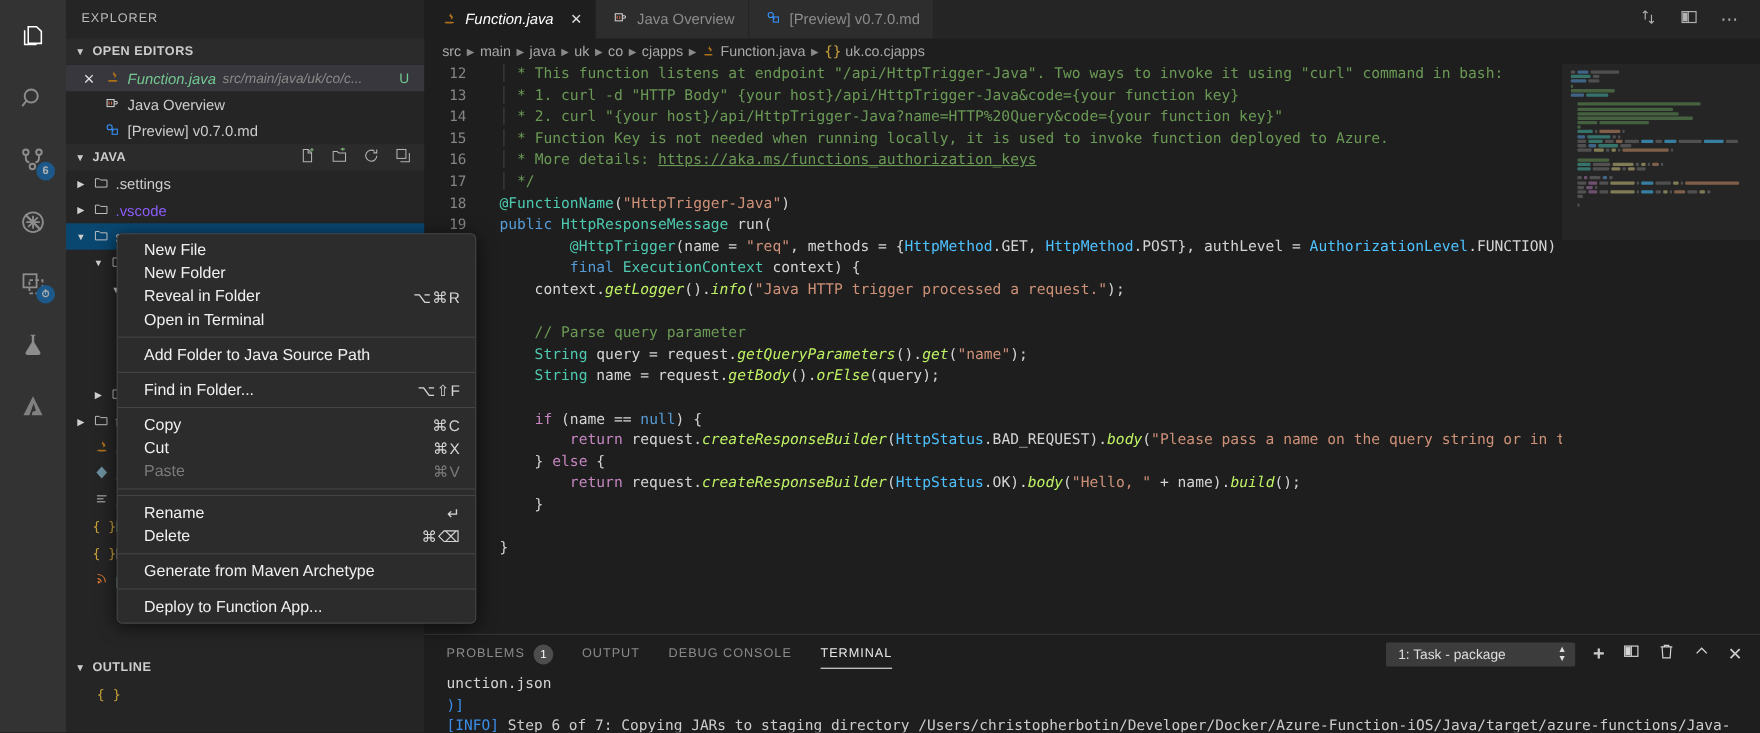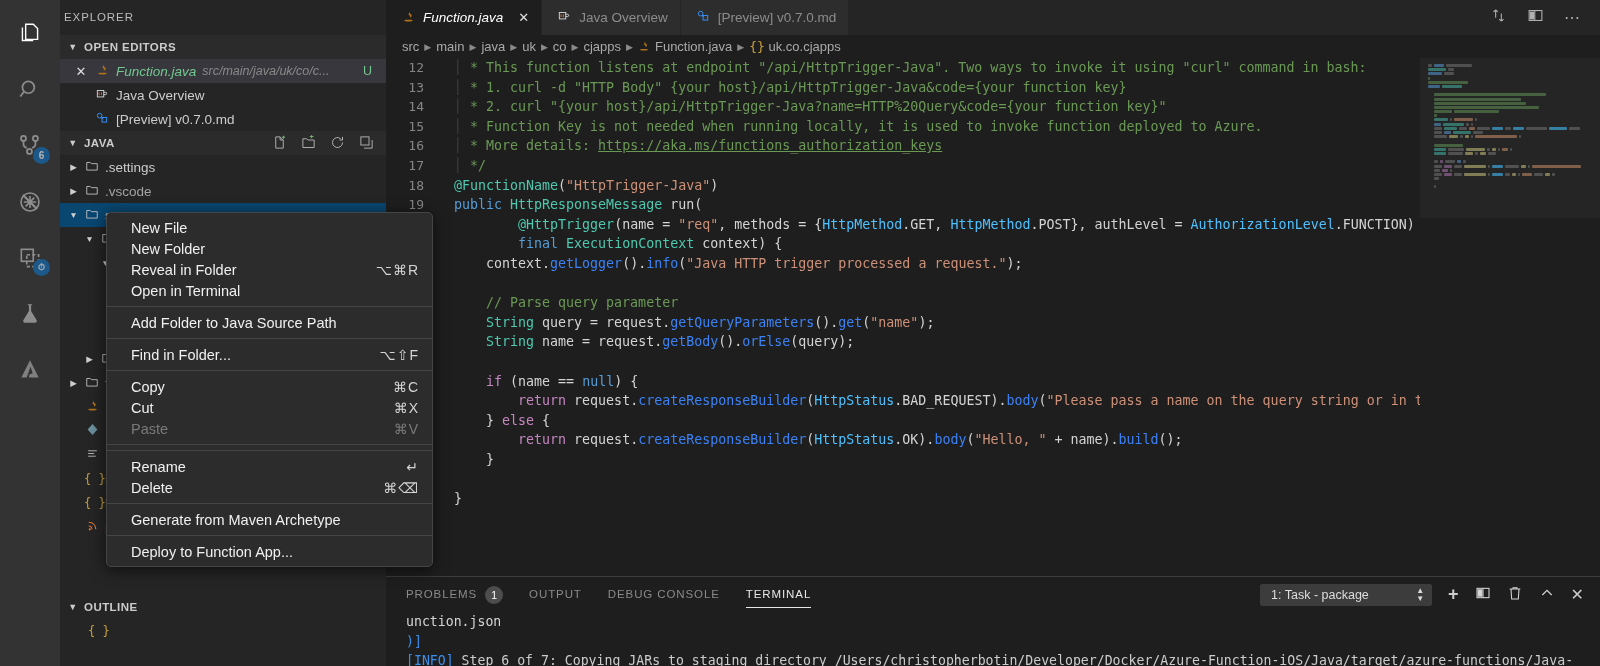--- a/index.html
+++ b/index.html
@@ -29,21 +29,21 @@
     min-width: 17px; height: 17px; font-size: 10px; line-height: 17px;
     text-align: center; font-weight: 600; padding: 0 2px;
   }
 
   
   .sidebar {
     width: 326px; flex: 0 0 326px; height: 666px; background: #252526;
     display: flex; flex-direction: column; position: relative;
   }
   .sidebar-title {
-    height: 35px; line-height: 35px; padding-left: 4px;
+    height: 35px; line-height: 35px; padding-left: 14px;
     font-size: 11.5px; letter-spacing: .9px; color: #bbbbbb; text-transform: uppercase;
   }
   .section-header {
     height: 24px; display: flex; align-items: center; gap: 6px;
     padding-left: 8px; font-size: 11.5px; font-weight: bold;
     letter-spacing: .45px; color: #ccc; text-transform: uppercase;
     background: #252526;
   }
   .section-header.shade { background: #2b2b2c; }
   .twisty { width: 10px; font-size: 9px; color: #ccc; display:inline-block; text-align:center;}
@@ -97,21 +97,21 @@
   .lnum { width: 58px; flex: 0 0 58px; text-align: right; padding-right: 20px;
           color: #858585; font-size: 13px; }
   .ctext { flex: 1 1 auto; padding-left: 10px; overflow: hidden; }
   .ind { color: #404040; }
   .cm { color: #6a9955; }
   .kw { color: #569cd6; }
   .kw2 { color: #c586c0; }
   .ty { color: #4ec9b0; }
   .cls { color: #4fc1ff; }
   .st { color: #ce9178; }
-  .fn { color: #3b82f6; }
+  .fn { color: #bef264; font-style: italic; }
   .pl { color: #d4d4d4; }
   .ann { color: #4ec9b0; }
   .link { color: #6a9955; text-decoration: underline; }
 
   .minimap { position: absolute; top: 0; right: 0; width: 180px; height: 100%;
              background: #1e1e1e; overflow: hidden; }
   .mm-canvas { position: absolute; top: 6px; left: 8px; right: 8px; }
   .mm-line { height: 3px; margin-bottom: 1.2px; display: flex; gap: 2px; }
   .mm-seg { height: 3px; border-radius: 1px; }
   .mm-slider { position: absolute; top:0; right:0; width: 180px; height: 160px;
@@ -289,21 +289,21 @@
           <span class="ficon"><svg width="14" height="14" viewBox="0 0 24 24" fill="none" stroke="#c5c5c5" stroke-width="1.5">
               <path d="M3 6h6l2 2h10v11H3z"></path>
             </svg></span>
           <span style="color: rgb(204, 204, 204); text-align: center;">.settings</span>
         </div>
         <div class="tree-row" style="padding-left: 8px;">
           <span class="arrow">▶</span>
           <span class="ficon"><svg width="14" height="14" viewBox="0 0 24 24" fill="none" stroke="#c5c5c5" stroke-width="1.5">
               <path d="M3 6h6l2 2h10v11H3z"></path>
             </svg></span>
-          <span style="color: #a3a3a3;">.vscode</span>
+          <span style="color: #8b5cf6;">.vscode</span>
         </div>
         <div class="tree-row sel" style="padding-left: 8px;">
           <span class="arrow">▼</span>
           <span class="ficon"><svg width="14" height="14" viewBox="0 0 24 24" fill="none" stroke="#c5c5c5" stroke-width="1.5">
               <path d="M3 6h6l2 2h10v11H3z"></path>
             </svg></span>
           <span style="color: rgb(204, 204, 204);">src</span>
         </div>
         <div class="tree-row" style="padding-left: 24px;">
           <span class="arrow">▼</span>

